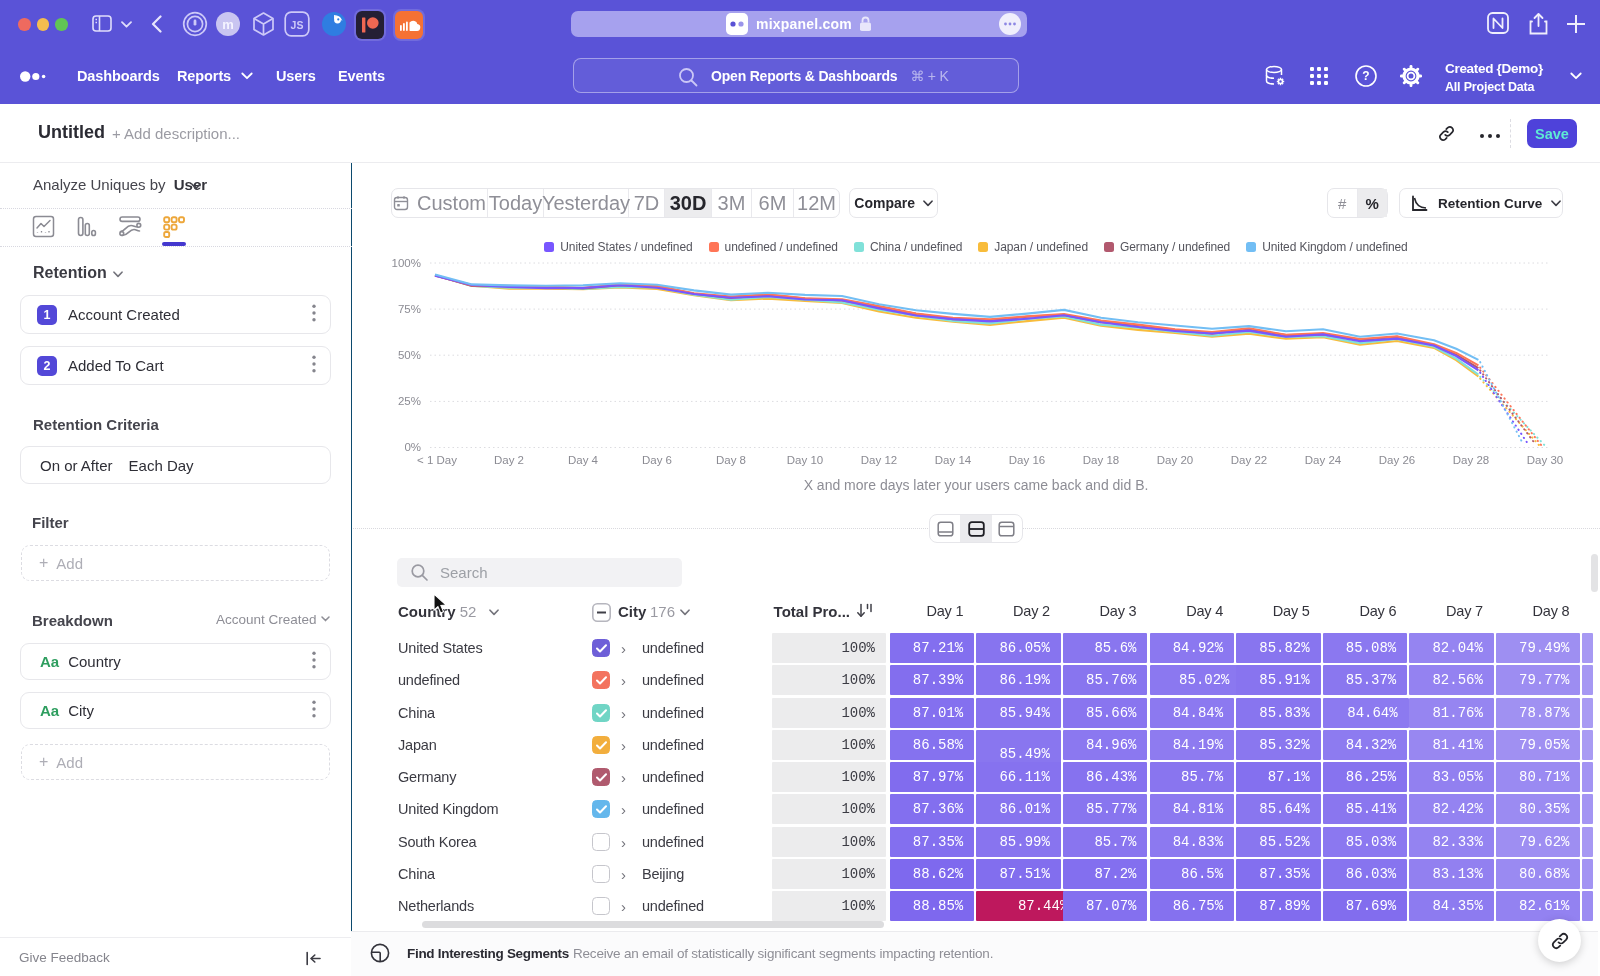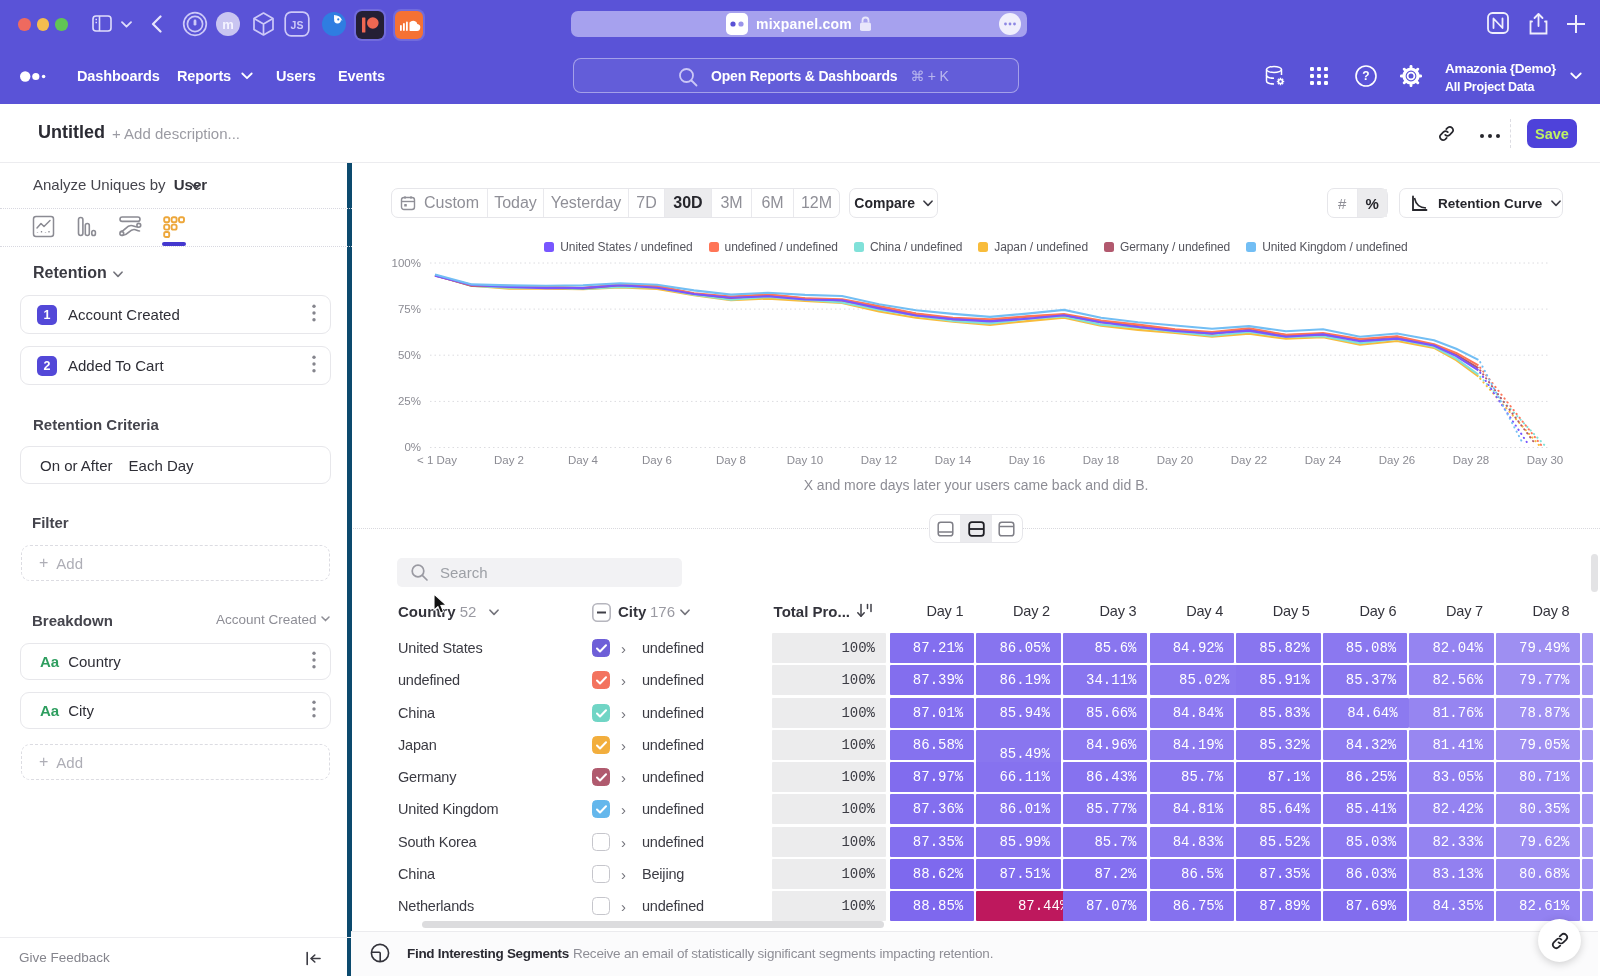--- a/index.html
+++ b/index.html
@@ -10,31 +10,31 @@
 #chrome { position:absolute; left:0; top:0; width:1600px; height:104px; background:#5a53d7; }
 .tl { position:absolute; top:18px; width:12.5px; height:12.5px; border-radius:50%; }
 .cicon { position:absolute; display:flex; align-items:center; justify-content:center; }
 .extbg { position:absolute; top:9px; width:32px; height:32px; border-radius:8px; background:rgba(255,255,255,0.14); }
 #urlbar { position:absolute; left:571px; top:11px; width:456px; height:26px; border-radius:7px; background:#a6a1ee; display:flex; align-items:center; justify-content:center; color:#fff; font-size:14px; font-weight:bold; letter-spacing:0.2px; }
 #navrow { position:absolute; left:0; top:48px; width:1600px; height:56px;text-decoration:underline; }
 .navitem { position:absolute; top:0; height:56px; display:flex; align-items:center; color:#fff; font-size:14.5px; font-weight:600; letter-spacing:-0.1px; }
 #navsearch { position:absolute; left:573px; top:10px; width:446px; height:35px; border:1px solid rgba(255,255,255,0.42); background:rgba(255,255,255,0.06); border-radius:8px; display:flex; align-items:center; color:#fff; font-size:14px; font-weight:600; letter-spacing:-0.2px; }
 
 #whead { position:absolute; left:0; top:104px; width:1600px; height:59px; background:#fff; border-bottom:1px solid #ececef; }
-#savebtn { position:absolute; left:1527px; top:15px; width:50px; height:29px; background:#4e42da; border-radius:7px; color:#bef264; font-size:14.5px; font-weight:600; display:flex; align-items:center; justify-content:center; }
-
-#sidebar { position:absolute; left:0; top:163px; width:352px; height:813px; background:#fff; border-right:5px solid #0c4a6e; }
+#savebtn { position:absolute; left:1527px; top:15px; width:50px; height:29px; background:#4e42da; border-radius:7px; color:#5eead4; font-size:14.5px; font-weight:600; display:flex; align-items:center; justify-content:center; }
+
+#sidebar { position:absolute; left:0; top:163px; width:352px; height:813px; background:#fff; border-right:1px solid #0c4a6e; }
 .scard { position:absolute; left:20px; width:311px; background:#fff; border:1px solid #e7e7eb; border-radius:9px; display:flex; align-items:center; }
 .badge { width:20px; height:20px; border-radius:5px; background:#5348d8; color:#fff; font-size:12.5px; font-weight:bold; display:flex; align-items:center; justify-content:center; margin-left:16px; }
 .scard .lbl { margin-left:11px; font-size:15px; color:#2e2e36; }
 .scard .keb { position:absolute; right:14px; top:50%; transform:translateY(-50%); }
 .dashed { position:absolute; left:21px; width:309px; height:36px; border:1.5px dashed #dcdce2; border-radius:9px; display:flex; align-items:center; color:#aeaeb6; font-size:15px; }
 .shead { position:absolute; left:33px; font-size:15px; font-weight:700; color:#45454d; }
 .btn { position:absolute; border:1px solid #e6e6ea; border-radius:7px; background:#fff; display:flex; align-items:center; }
-.seg { display:flex; align-items:center; justify-content:center; height:100%; color:#8f8f97; font-size:16px; border-right:1px solid #e9e9ed; }
+.seg { display:flex; align-items:center; justify-content:center; height:100%; color:#8f8f97; font-size:20px; border-right:1px solid #e9e9ed; }
 .seg:last-child { border-right:none; }
 .seg.sel { background:#ececee; color:#26262c; font-weight:700; }
 .litem { display:inline-flex; align-items:center; margin:0 8px; font-size:12px; letter-spacing:-0.1px; color:#55555d; }
 .lsq { width:10px; height:10px; border-radius:2.5px; margin-right:6px; display:inline-block; }
 
 .rlabel { position:absolute; display:flex; align-items:center; font-size:14.5px; letter-spacing:-0.2px; color:#3b3b43; }
 .cb { position:absolute; width:18px; height:18px; border:1.5px solid; border-radius:4.5px; display:flex; align-items:center; justify-content:center; }
 .chev { position:absolute; display:flex; align-items:center; font-size:15px; color:#73737b; }
 .gcell { position:absolute; background:#ececed; display:flex; align-items:center; justify-content:flex-end; padding-right:11px; font-family:"Liberation Mono", monospace; font-size:14px; color:#3b3b43; border-radius:1px; }
 .pcell { position:absolute; display:flex; align-items:center; justify-content:flex-end; padding-right:11px; font-family:"Liberation Mono", monospace; font-size:14px; color:#fff; border-radius:1px; }
@@ -216,21 +216,21 @@
             <rect x="10.6" y="1" width="2.8" height="5" rx="1.2" fill="#fff" transform="rotate(90 12 12)"></rect>
             <rect x="10.6" y="1" width="2.8" height="5" rx="1.2" fill="#fff" transform="rotate(135 12 12)"></rect>
             <rect x="10.6" y="1" width="2.8" height="5" rx="1.2" fill="#fff" transform="rotate(180 12 12)"></rect>
             <rect x="10.6" y="1" width="2.8" height="5" rx="1.2" fill="#fff" transform="rotate(225 12 12)"></rect>
             <rect x="10.6" y="1" width="2.8" height="5" rx="1.2" fill="#fff" transform="rotate(270 12 12)"></rect>
             <rect x="10.6" y="1" width="2.8" height="5" rx="1.2" fill="#fff" transform="rotate(315 12 12)"></rect>
             <circle cx="12" cy="12" r="7" fill="none" stroke="#fff" stroke-width="3.2"></circle>
             <circle cx="12" cy="12" r="3.4" fill="none" stroke="#fff" stroke-width="1.8"></circle>
           </svg>
         </div>
-    <div class="abs" style="left:1445px;top:13px;color:#fff;font-size:13.5px;font-weight:700;letter-spacing:-0.3px">Amazonia {Demo}</div>
+    <div class="abs" style="left:1445px;top:13px;color:#fff;font-size:13.5px;font-weight:700;letter-spacing:-0.3px">Created {Demo}</div>
     <div class="abs" style="left:1445px;top:32px;color:#fff;font-size:12.5px;font-weight:700;letter-spacing:-0.2px">All Project Data</div>
     <div class="cicon" style="left:1570px;top:24px">
           <svg width="12" height="8" viewBox="0 0 12 8">
             <path d="M1.3 1.5 L6 6.2 L10.7 1.5" fill="none" stroke="#fff" stroke-width="1.8" stroke-linecap="round" stroke-linejoin="round"></path>
           </svg>
         </div>
   </div>
 </div>
 
 <div id="whead">
@@ -538,21 +538,21 @@
     <div class="cb" style="left:592px;top:671px;background:#f3735e;border-color:#f3735e">
       <svg width="11" height="9" viewBox="0 0 11 9">
         <path d="M1 4.5 L4 7.5 L10 1.2" stroke="#fff" stroke-width="2" fill="none" stroke-linecap="round" stroke-linejoin="round"></path>
       </svg>
     </div>
     <div class="chev" style="left:621px;top:665px;height:30px">›</div>
     <div class="rlabel" style="left:642px;top:665px;height:30px">undefined</div>
     <div class="gcell" style="left:772px;top:665px;width:114px;height:30px">100%</div>
     <div class="pcell" style="left:889.7px;top:665px;width:84.6px;height:30px;background:rgb(131,110,238)">87.39%</div>
     <div class="pcell" style="left:976.3px;top:665px;width:84.6px;height:30px;background:rgb(135,115,239)">86.19%</div>
-    <div class="pcell" style="left:1062.9px;top:665px;width:84.6px;height:30px;background:rgb(136,117,239)">34.11%</div>
+    <div class="pcell" style="left:1062.9px;top:665px;width:84.6px;height:30px;background:rgb(136,117,239)">85.76%</div>
     <div class="pcell" style="left:1149.5px;top:665px;width:91px;height:30px;background:rgb(139,120,240)">85.02%</div>
     <div class="pcell" style="left:1236.1px;top:665px;width:84.6px;height:30px;background:rgb(136,116,239)">85.91%</div>
     <div class="pcell" style="left:1322.7px;top:665px;width:84.6px;height:30px;background:rgb(138,119,239)">85.37%</div>
     <div class="pcell" style="left:1409.3px;top:665px;width:84.6px;height:30px;background:rgb(148,130,241)">82.56%</div>
     <div class="pcell" style="left:1495.9px;top:665px;width:84.6px;height:30px;background:rgb(157,141,242)">79.77%</div>
     <div class="pcell" style="left:1581.5px;top:665px;width:9px;height:30px;background:rgb(166,152,243)"></div>
     <div class="rlabel" style="left:398px;top:698px;height:30px">China</div>
     <div class="cb" style="left:592px;top:704px;background:#70d5c5;border-color:#70d5c5">
       <svg width="11" height="9" viewBox="0 0 11 9">
         <path d="M1 4.5 L4 7.5 L10 1.2" stroke="#fff" stroke-width="2" fill="none" stroke-linecap="round" stroke-linejoin="round"></path>

